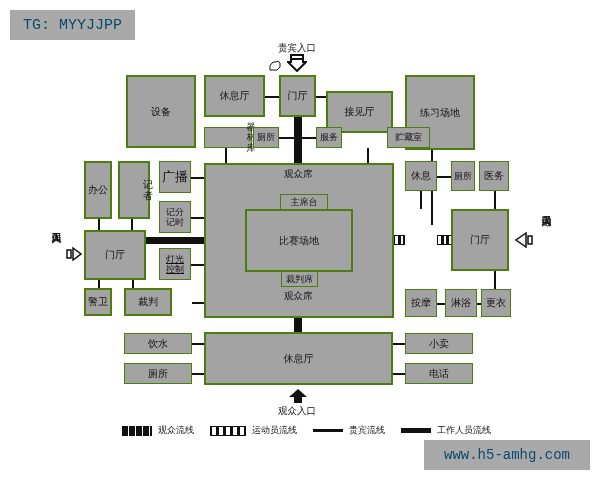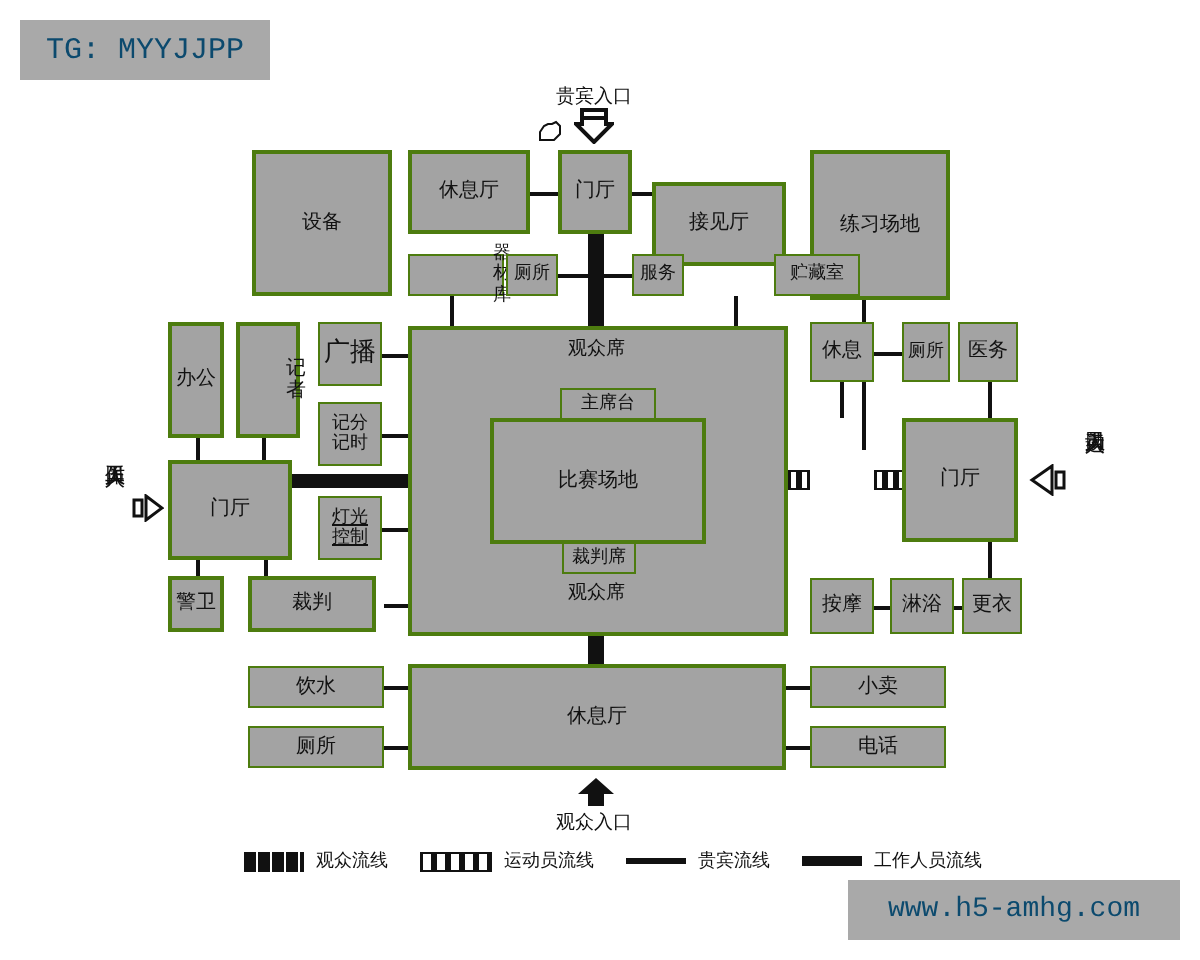--- a/index.html
+++ b/index.html
@@ -69,21 +69,21 @@
 记时</div>
 <div class="box" style="left:84px;top:230px;width:62px;height:50px;">门厅</div>
 <div class="thick" style="left:146px;top:237px;width:58px;height:7px;"></div>
 <div class="box thin" style="left:159px;top:248px;width:32px;height:32px;font-size:9px;white-space:pre;text-decoration:underline;">灯光
 控制</div>
 <div class="line" style="left:191px;top:177px;width:13px;height:1.5px;"></div>
 <div class="line" style="left:191px;top:217px;width:13px;height:1.5px;"></div>
 <div class="line" style="left:191px;top:264px;width:13px;height:1.5px;"></div>
 <div class="box" style="left:84px;top:288px;width:28px;height:28px;">警卫</div>
 <div class="line" style="left:98px;top:280px;width:1.5px;height:8px;"></div>
-<div class="box" style="left:124px;top:288px;width:64px;height:28px;">裁判</div>
+<div class="box" style="left:124px;top:288px;width:48px;height:28px;">裁判</div>
 <div class="line" style="left:132px;top:280px;width:1.5px;height:8px;"></div>
 <div class="line" style="left:192px;top:302px;width:12px;height:1.5px;"></div>
 
 <div class="vtext" style="left:50px;top:225px;writing-mode:vertical-rl;width:auto;font-size:10px;">工作人员入口</div>
 <svg style="position:absolute;left:66px;top:247px;" width="16" height="14" viewBox="0 0 16 14">
   <rect x="1" y="3" width="4" height="8" fill="none" stroke="#111" stroke-width="1.5"></rect>
   <path d="M7 1 L15 7 L7 13 Z" fill="none" stroke="#111" stroke-width="1.5"></path>
 </svg>
 
 <div class="line" style="left:431px;top:150px;width:1.5px;height:75px;"></div>

